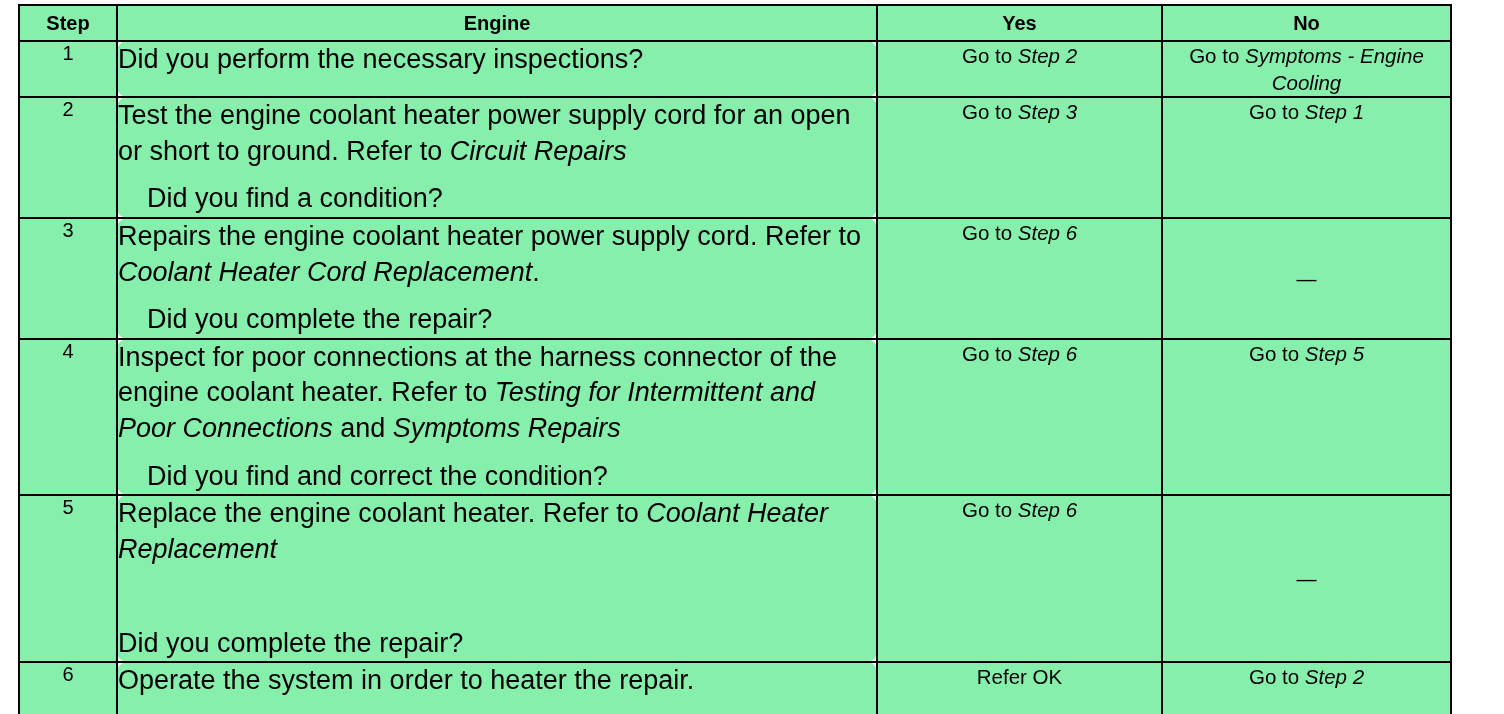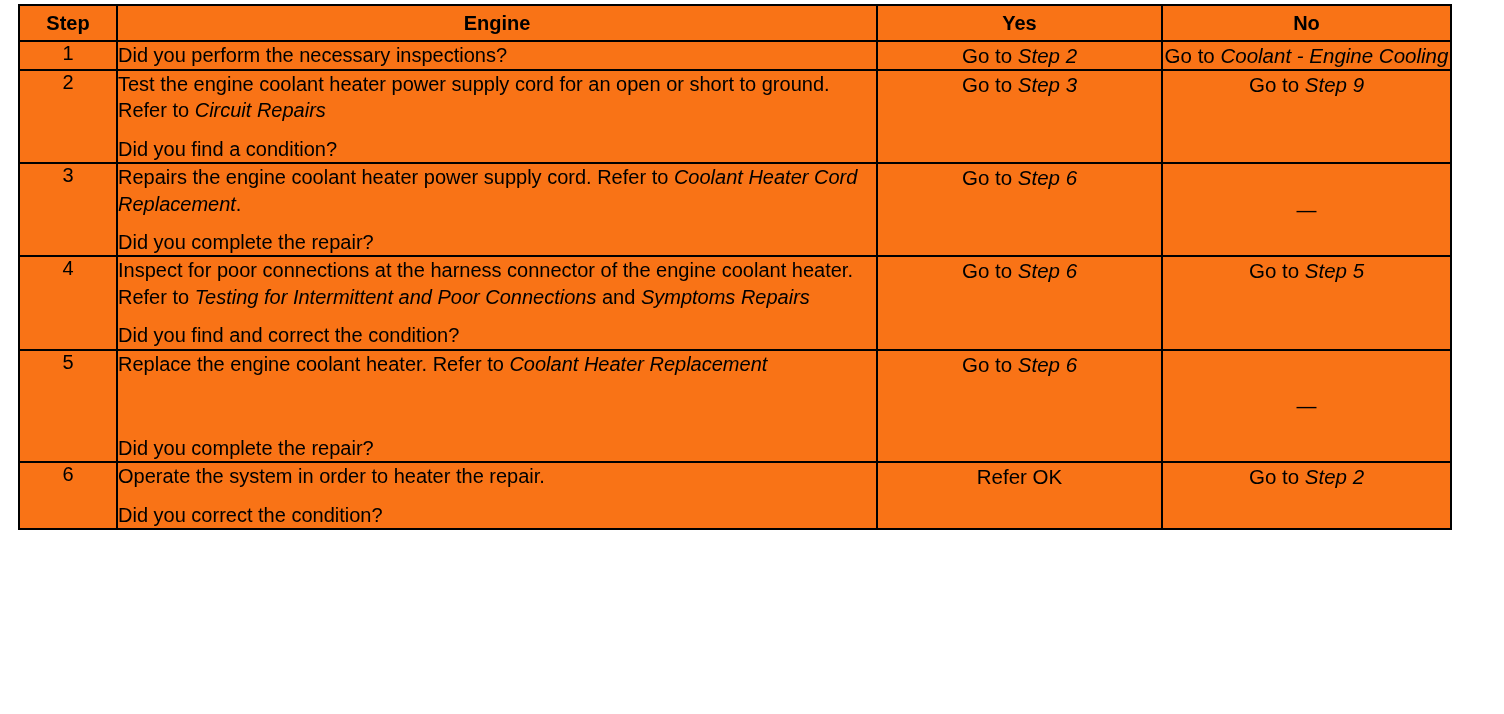--- a/index.html
+++ b/index.html
@@ -26,21 +26,21 @@
     top: 4px;
     width: 1432px;
     border-collapse: collapse;
     table-layout: fixed;
     background: #fff;
   }
   table.diag td, table.diag th {
     border: 2px solid #000;
     vertical-align: top;
     padding: 0;
-    background: #f97316;
+    background: #86efac;
   }
   
   col.c-step { width: 98px; }
   col.c-action { width: 760px; }
   col.c-yes { width: 285px; }
   col.c-no { width: 289px; }
 
   thead th {
     text-align: center;
     font-size: 20px;
@@ -49,35 +49,36 @@
     line-height: 34px;
     padding: 0;
   }
   td.step {
     text-align: center;
     font-size: 20px;
     vertical-align: middle;
   }
   td.action {
     padding: 6px 8px 6px 10px;
-    font-size: 20px;
+    font-size: 27px;
     line-height: 1.32;
+    border-radius: 10px;
   }
   td.answer {
     text-align: center;
     font-size: 20.5px;
     padding: 6px 6px;
     vertical-align: bottom;
     line-height: 1.32;
   }
   td.answer.mid {
     vertical-align: middle;
   }
   .it { font-style: italic; }
-  .q { margin-top: 12px; }
+  .q { margin-top: 12px; padding-left: 29px; }
   .q.tight { margin-top: 12px; }
   .gap-lg { margin-top: 58px; }
   .dash { font-size: 20px; }
 </style>
 </head>
 <body>
 
 <div class="page">
   <table class="diag">
     <colgroup>
@@ -98,35 +99,35 @@
 
       <tr>
         <td class="step">1</td>
         <td class="action">
           <div>Did you perform the necessary inspections?</div>
         </td>
         <td class="answer">
           <span>Go to </span><span class="it">Step 2</span>
         </td>
         <td class="answer">
-          <span>Go to </span><span class="it">Coolant - Engine Cooling</span>
+          <span>Go to </span><span class="it">Symptoms - Engine Cooling</span>
         </td>
       </tr>
 
       <tr>
         <td class="step">2</td>
         <td class="action">
           <div><span>Test the engine coolant heater power supply cord for an open or short to ground. Refer to </span><span class="it">Circuit Repairs</span></div>
           <div class="q">Did you find a condition?</div>
         </td>
         <td class="answer">
           <span>Go to </span><span class="it">Step 3</span>
         </td>
         <td class="answer">
-          <span>Go to </span><span class="it">Step 9</span>
+          <span>Go to </span><span class="it">Step 1</span>
         </td>
       </tr>
 
       <tr>
         <td class="step">3</td>
         <td class="action">
           <div><span>Repairs the engine coolant heater power supply cord. Refer to </span><span class="it">Coolant Heater Cord Replacement</span><span>.</span></div>
           <div class="q">Did you complete the repair?</div>
         </td>
         <td class="answer">

